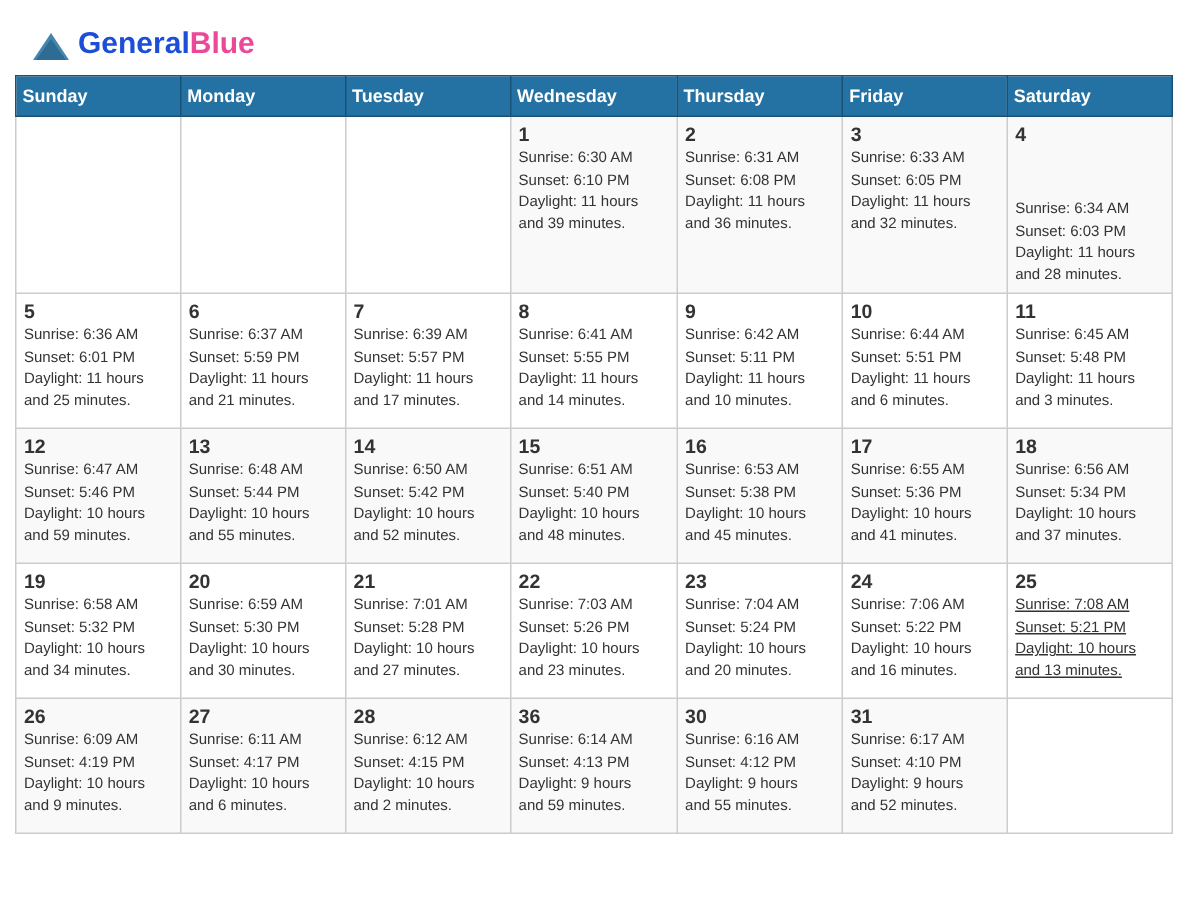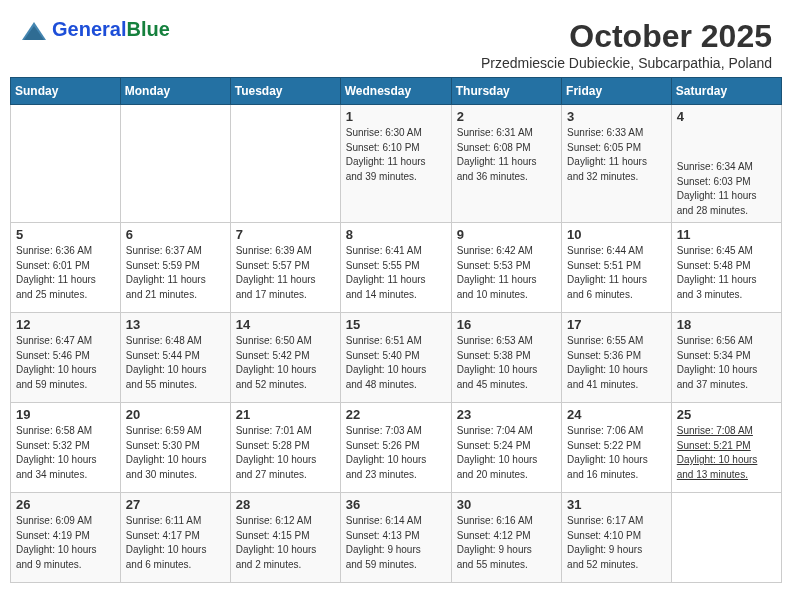--- a/index.html
+++ b/index.html
@@ -84,27 +84,23 @@
 <body>
 
 <div class="header">
   <div class="logo">
     <svg class="logo-icon" viewBox="0 0 28 24" xmlns="http://www.w3.org/2000/svg">
       <polygon points="14,2 26,20 2,20" fill="#2471a3" opacity="0.85"></polygon>
       <polygon points="14,6 24,20 4,20" fill="#1a5276" opacity="0.5"></polygon>
     </svg>
     <div>
       <div>
-        <span style="font-size:20px;font-weight:bold;color:#1d4ed8;">General</span><span style="font-size:20px;font-weight:bold;color:#15803d;">Blue</span>
+        <span style="font-size:20px;font-weight:bold;color:#1d4ed8;">General</span><span style="font-size:20px;font-weight:bold;color:#ec4899;">Blue</span>
       </div>
     </div>
-  </div>
-  <div class="title-block">
-    <div class="month-title">October 2025</div>
-    <div class="subtitle">Przedmiescie Dubieckie, Subcarpathia, Poland</div>
   </div>
 </div>
 
 <table class="calendar">
   <thead>
     <tr>
     <th>Sunday</th>
         <th>Monday</th>
         <th>Tuesday</th>
         <th>Wednesday</th>
@@ -172,21 +168,21 @@
         <td>
           <span class="day-number">8</span>
           <div class="day-info" style="white-space: pre-line;">Sunrise: 6:41 AM
 Sunset: 5:55 PM
 Daylight: 11 hours
 and 14 minutes.</div>
         </td>
         <td>
           <span class="day-number">9</span>
           <div class="day-info" style="white-space: pre-line;">Sunrise: 6:42 AM
-Sunset: 5:53 PM
+Sunset: 5:11 PM
 Daylight: 11 hours
 and 10 minutes.</div>
         </td>
         <td>
           <span class="day-number">10</span>
           <div class="day-info" style="white-space: pre-line;">Sunrise: 6:44 AM
 Sunset: 5:51 PM
 Daylight: 11 hours
 and 6 minutes.</div>
         </td>

